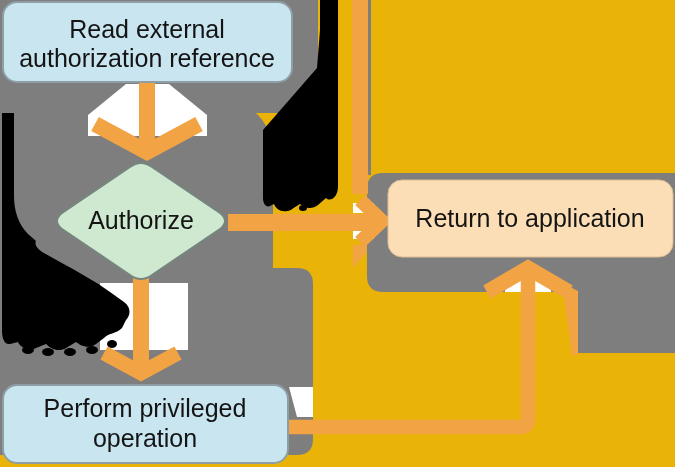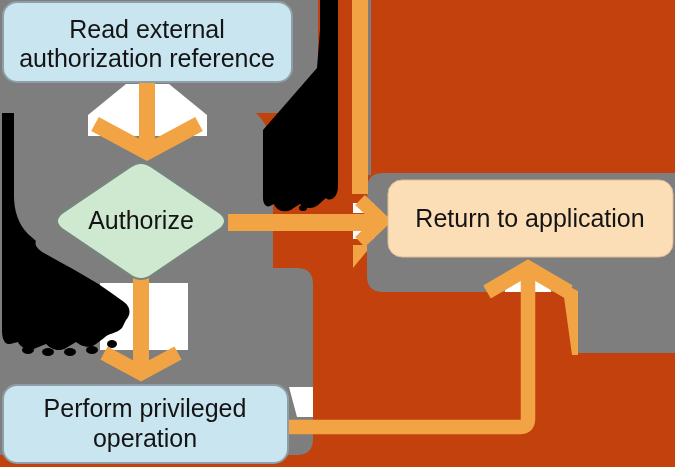--- a/index.html
+++ b/index.html
@@ -1,16 +1,16 @@
 <!DOCTYPE html>
 <html><head>
 <meta charset="utf-8">
 <style>
   html,body{margin:0;padding:0;background:#ffffff;}
-  .stage{position:relative;width:675px;height:467px;overflow:hidden;background:#c2410c;}
+  .stage{position:relative;width:675px;height:467px;overflow:hidden;background:#eab308;}
   svg{display:block;}
   text{font-family:"Liberation Sans","DejaVu Sans",sans-serif;font-size:25px;fill:#141414;}
 </style>
 </head>
 <body>
 
 <div class="stage">
 <svg width="675" height="467" viewBox="0 0 675 467" xmlns="http://www.w3.org/2000/svg">
 
   <g fill="#7E7E7E">

